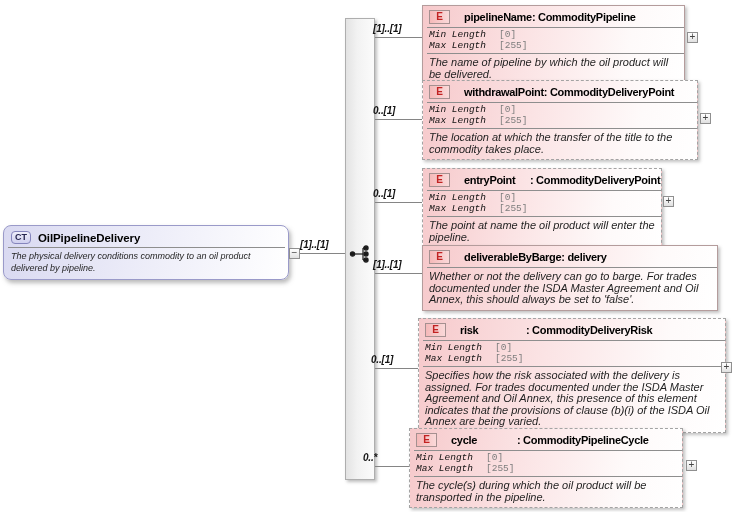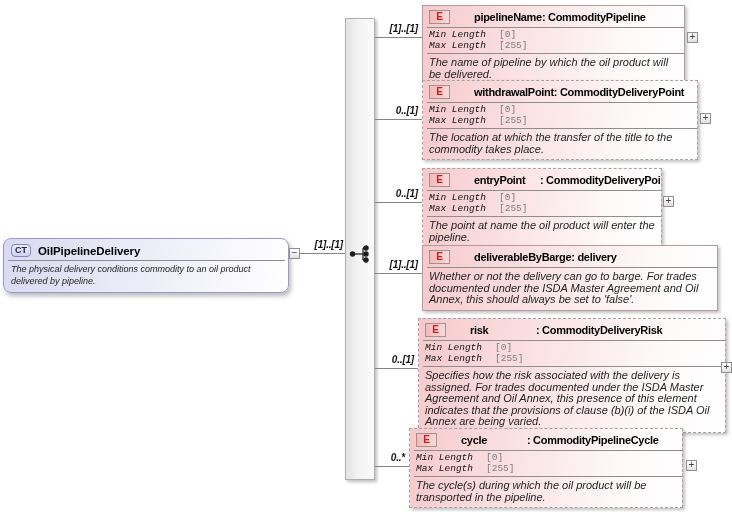--- a/index.html
+++ b/index.html
@@ -4,30 +4,30 @@
 <style>
   html,body{margin:0;padding:0;background:#fff;}
   #canvas{position:relative;width:732px;height:512px;background:#ffffff;overflow:hidden;
           font-family:"Liberation Sans",sans-serif;}
 
   
   .hline{position:absolute;height:0;border-top:1px solid #858585;}
 
   
   .card{position:absolute;font-size:10px;font-weight:bold;font-style:italic;color:#141414;
-        text-align:right;letter-spacing:-0.2px;white-space:nowrap;}
+        letter-spacing:-0.2px;white-space:nowrap;}
 
   
   .bar{position:absolute;left:345px;top:18px;width:30px;height:462px;
        background:linear-gradient(to right,#e3e3e3 0%,#f2f2f2 40%,#fbfbfb 100%);
        border:1px solid #aeaeae;box-shadow:2px 2px 3px rgba(110,110,110,.45);box-sizing:border-box;}
   .seqicon{position:absolute;left:348px;top:244px;}
 
   
-  .ctbox{position:absolute;left:3px;top:238px;width:286px;
+  .ctbox{position:absolute;left:3px;top:225px;width:286px;
          background:linear-gradient(100deg,#d9d9f1 0%,#ebebf8 45%,#ffffff 100%);
          border:1px solid #9a9ac9;border-radius:8px;
          box-shadow:2px 3px 4px rgba(120,120,120,.5);box-sizing:border-box;}
   .ctrow{display:flex;align-items:center;padding:5px 7px 3px 7px;white-space:nowrap;}
   .ctbadge{display:inline-block;font-size:9px;font-weight:bold;color:#26264f;
            background:linear-gradient(#eeeefb,#cfcfef);border:1px solid #8585bd;border-radius:4px;
            padding:1px 3px 1px 3px;line-height:9px;}
   .cttitle{font-size:11.5px;font-weight:bold;color:#000;margin-left:7px;letter-spacing:-0.1px;}
   .ctannot{padding:3px 7px 5px 7px;font-size:9px;font-style:italic;color:#1f1f1f;line-height:11.5px;}
 
@@ -35,21 +35,21 @@
   .ebox{position:absolute;box-sizing:border-box;
         background:linear-gradient(100deg,#f6c9cb 0%,#fbe3e4 40%,#fefafa 78%,#ffffff 100%);
         box-shadow:2px 2px 3px rgba(120,120,120,.45);}
   .solid{border:1px solid #b49c9c;}
   .dashed{border:1px dashed #a3a3a3;}
   .trow{display:flex;align-items:center;padding:4px 5px 3px 6px;white-space:nowrap;overflow:hidden;}
   .ebadge{display:inline-block;width:19px;font-size:10px;font-weight:bold;color:#c22222;
           text-align:center;background:linear-gradient(to right,#f5b9b9,#fad9d9);
           border:1px solid #a59090;line-height:12px;flex:0 0 auto;}
   .ename{display:inline-block;min-width:66px;font-size:11px;font-weight:bold;color:#000;
-         margin-left:24px;letter-spacing:-0.3px;}
+         margin-left:14px;letter-spacing:-0.3px;}
   .etype{font-size:11px;font-weight:bold;color:#000;letter-spacing:-0.3px;text-align:center;}
   .div1{border-top:1px solid #8e8e8e;margin-left:4px;}
   .facets{padding:2px 6px 2px 6px;font-family:Liberation Mono, monospace;}
   .frow{display:flex;font-size:9.5px;line-height:10.5px;white-space:nowrap;}
   .flabel{display:inline-block;width:70px;font-style:italic;color:#111;flex:0 0 auto;}
   .fvalue{color:#7d7d7d;}
   .annot{padding:3px 6px 4px 6px;font-size:11px;font-style:italic;color:#1f1f1f;line-height:11.5px;}
 
   
   .sqbtn{position:absolute;width:11px;height:11px;box-sizing:border-box;

